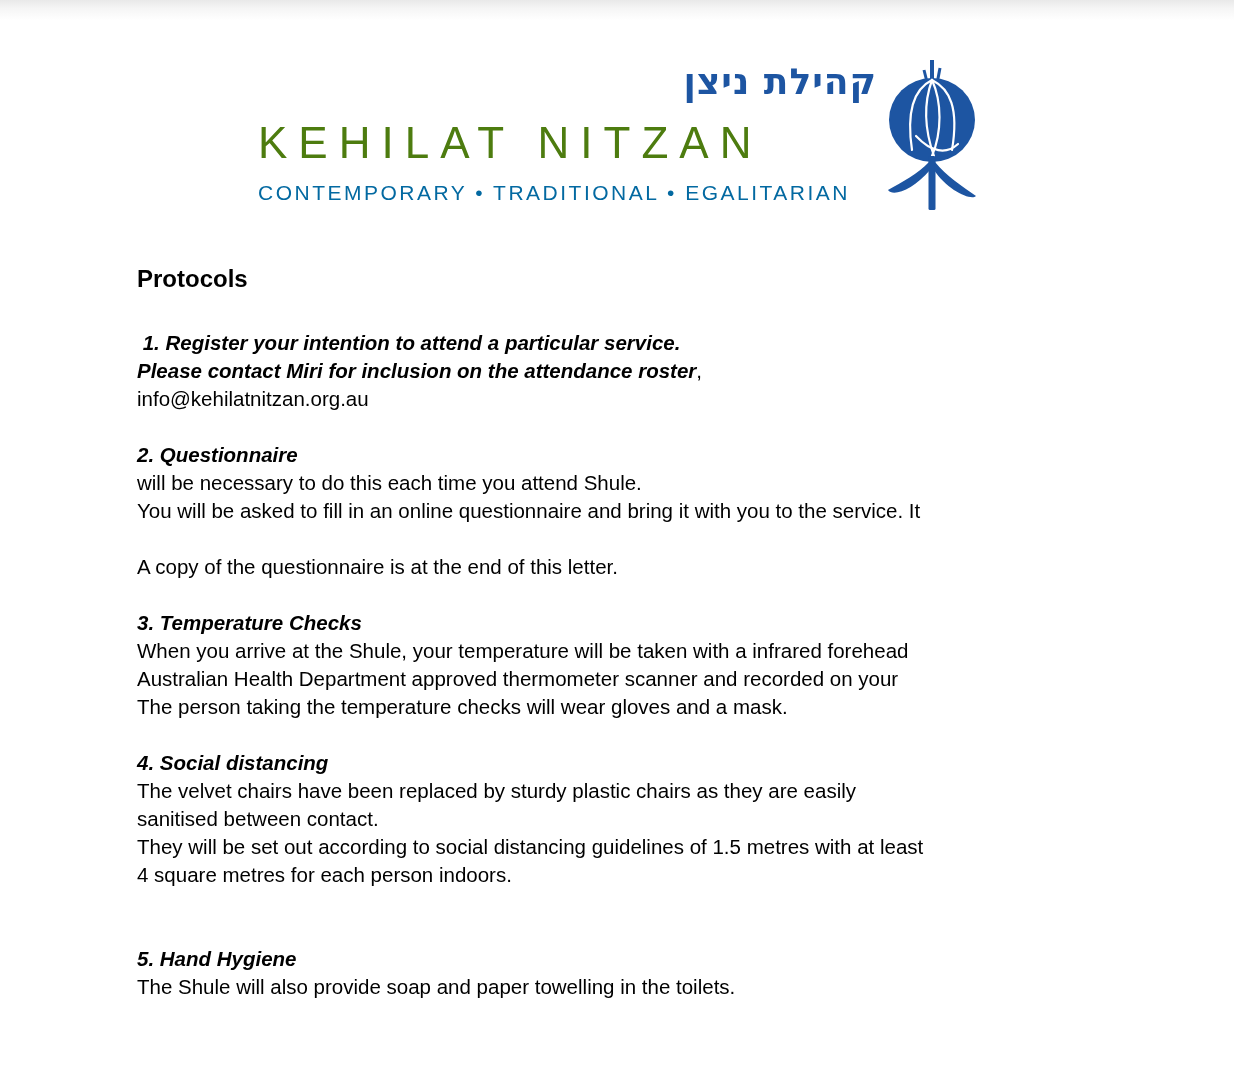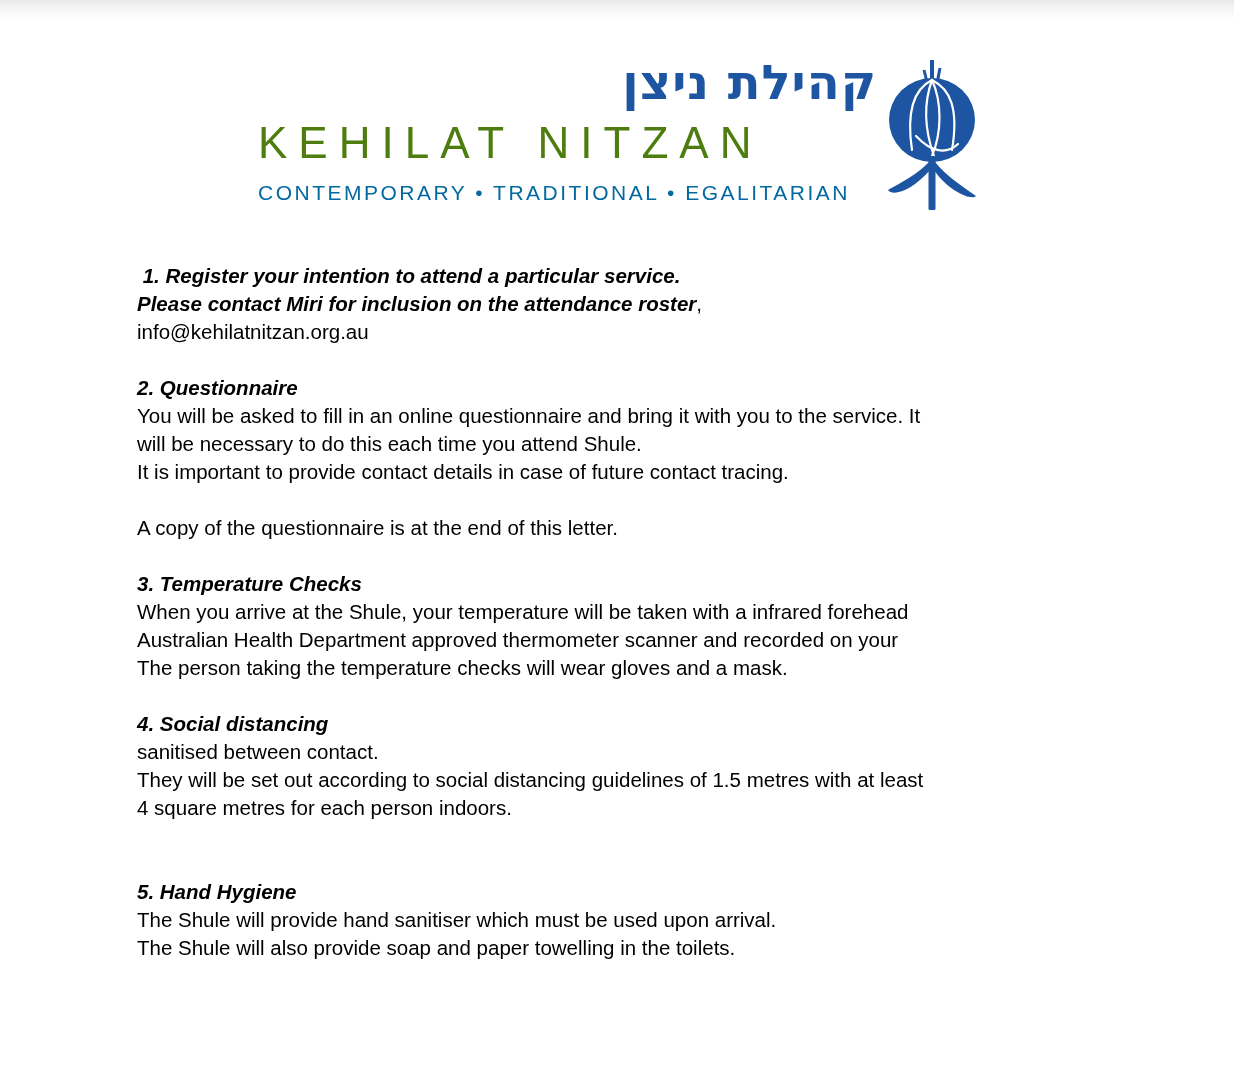--- a/index.html
+++ b/index.html
@@ -10,21 +10,21 @@
   }
   .top-shadow{
     position:absolute;left:0;top:0;width:1234px;height:20px;
     background:linear-gradient(to bottom,#e9e9e9 0%,#f5f5f5 40%,#ffffff 100%);
   }
   
   .logo{position:absolute;left:0;top:0;width:1234px;height:230px;}
   .logo-hebrew{
     position:absolute;right:357px;top:54px;
     font-family:"DejaVu Sans","Liberation Sans",sans-serif;
-    font-weight:bold;font-size:48px;line-height:56px;color:#1d55a2;
+    font-weight:bold;font-size:36px;line-height:56px;color:#1d55a2;
     letter-spacing:1px;white-space:pre;
   }
   .logo-name{
     position:absolute;left:258px;top:114px;
     font-size:44px;line-height:58px;font-weight:300;color:#4d7c0f;
     letter-spacing:11px;white-space:pre;
   }
   .logo-tagline{
     position:absolute;left:258px;top:181px;
     font-size:21px;line-height:24px;font-weight:400;color:#0369a1;
@@ -66,43 +66,43 @@
       <path d="M46 22 C56 44 56 74 46 98"></path>
       <path d="M30 78 C45 94 60 97 72 86"></path>
     </g>
     <rect x="42.5" y="98" width="7" height="54" rx="1.5" fill="#1d55a2"></rect>
     <path d="M43 104 C32 116 16 124 2 132 C7 139 27 132 44 112 Z" fill="#1d55a2"></path>
     <path d="M49 104 C60 118 76 128 90 138 C85 143 61 132 48 112 Z" fill="#1d55a2"></path>
   </svg>
 </header>
 
 <main class="doc">
+  <h1>Protocols</h1>
 
   <div class="line h"> 1. Register your intention to attend a particular service.</div>
   <div class="line"><span class="bi">Please contact Miri for inclusion on the attendance roster</span><span>,</span></div>
   <div class="line">info@kehilatnitzan.org.au</div>
   <div class="line blank"></div>
 
   <div class="line h">2. Questionnaire</div>
+  <div class="line">will be necessary to do this each time you attend Shule.</div>
   <div class="line">You will be asked to fill in an online questionnaire and bring it with you to the service. It</div>
-  <div class="line">will be necessary to do this each time you attend Shule.</div>
-  <div class="line">It is important to provide contact details in case of future contact tracing.</div>
   <div class="line blank"></div>
   <div class="line">A copy of the questionnaire is at the end of this letter.</div>
   <div class="line blank"></div>
 
   <div class="line h">3. Temperature Checks</div>
   <div class="line">When you arrive at the Shule, your temperature will be taken with a infrared forehead</div>
   <div class="line">Australian Health Department approved thermometer scanner and recorded on your</div>
   <div class="line">The person taking the temperature checks will wear gloves and a mask.</div>
   <div class="line blank"></div>
 
   <div class="line h">4. Social distancing</div>
+  <div class="line">The velvet chairs have been replaced by sturdy plastic chairs as they are easily</div>
   <div class="line">sanitised between contact.</div>
   <div class="line">They will be set out according to social distancing guidelines of 1.5 metres with at least</div>
   <div class="line">4 square metres for each person indoors.</div>
   <div class="line blank"></div>
   <div class="line blank"></div>
 
   <div class="line h">5. Hand Hygiene</div>
-  <div class="line">The Shule will provide hand sanitiser which must be used upon arrival.</div>
   <div class="line">The Shule will also provide soap and paper towelling in the toilets.</div>
 </main>
 
 </body></html>

